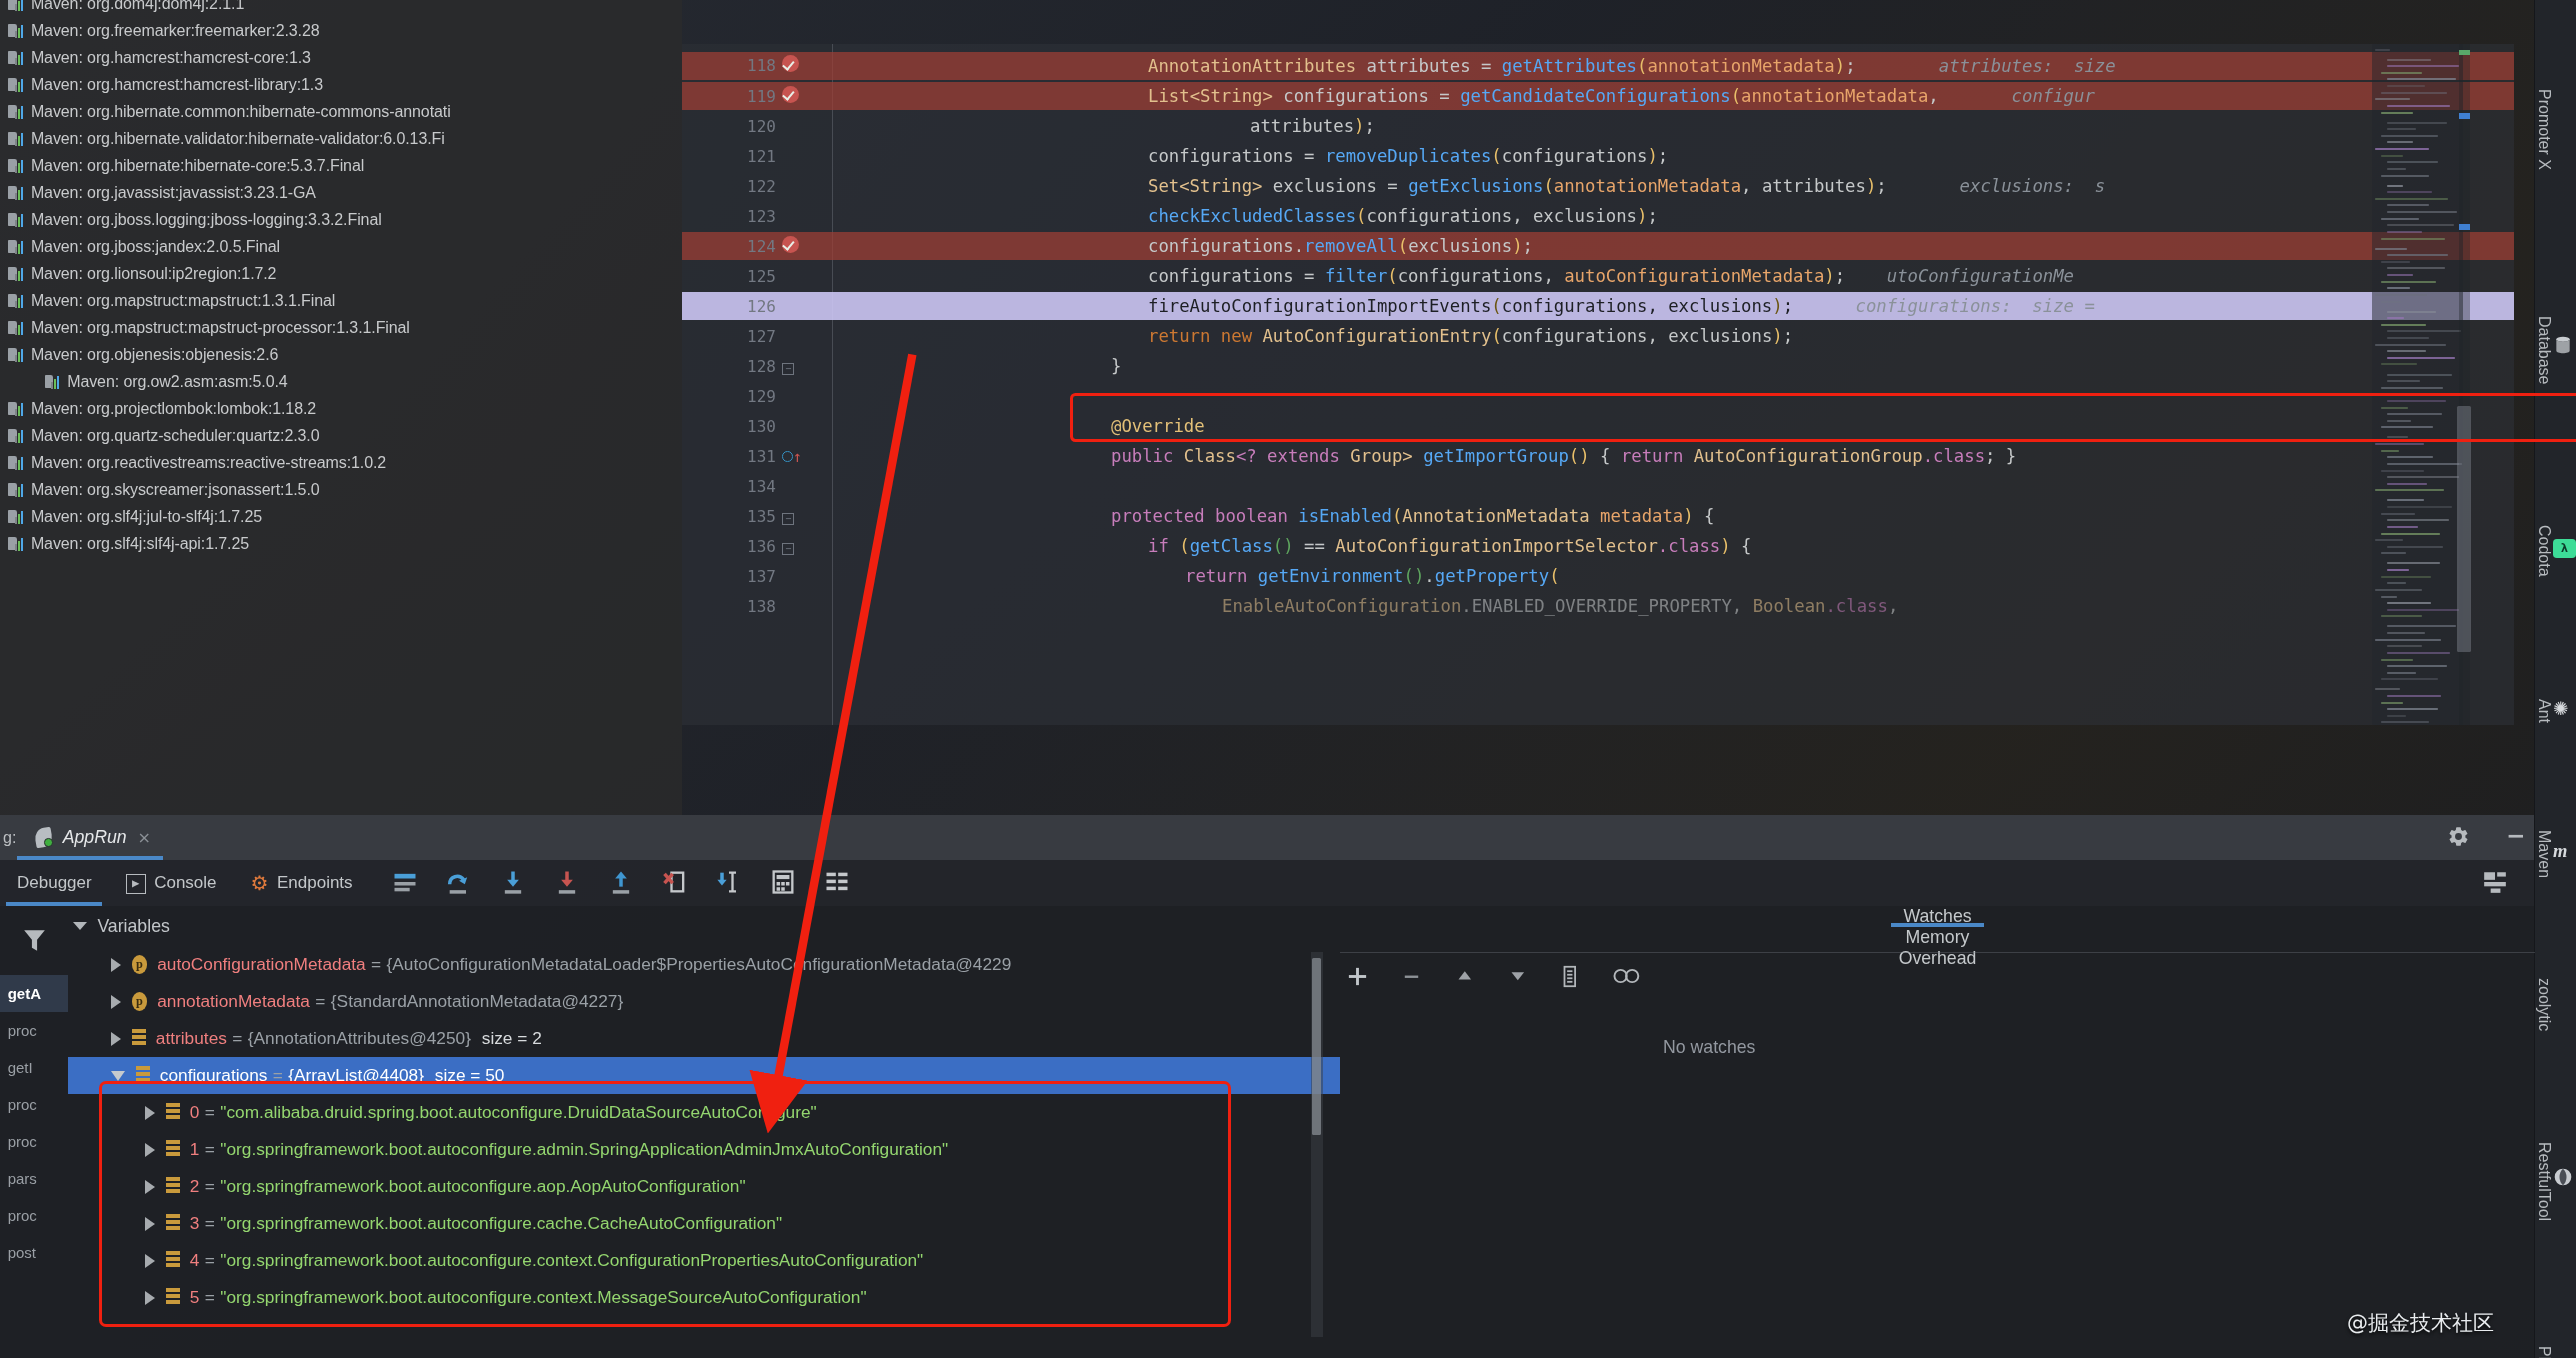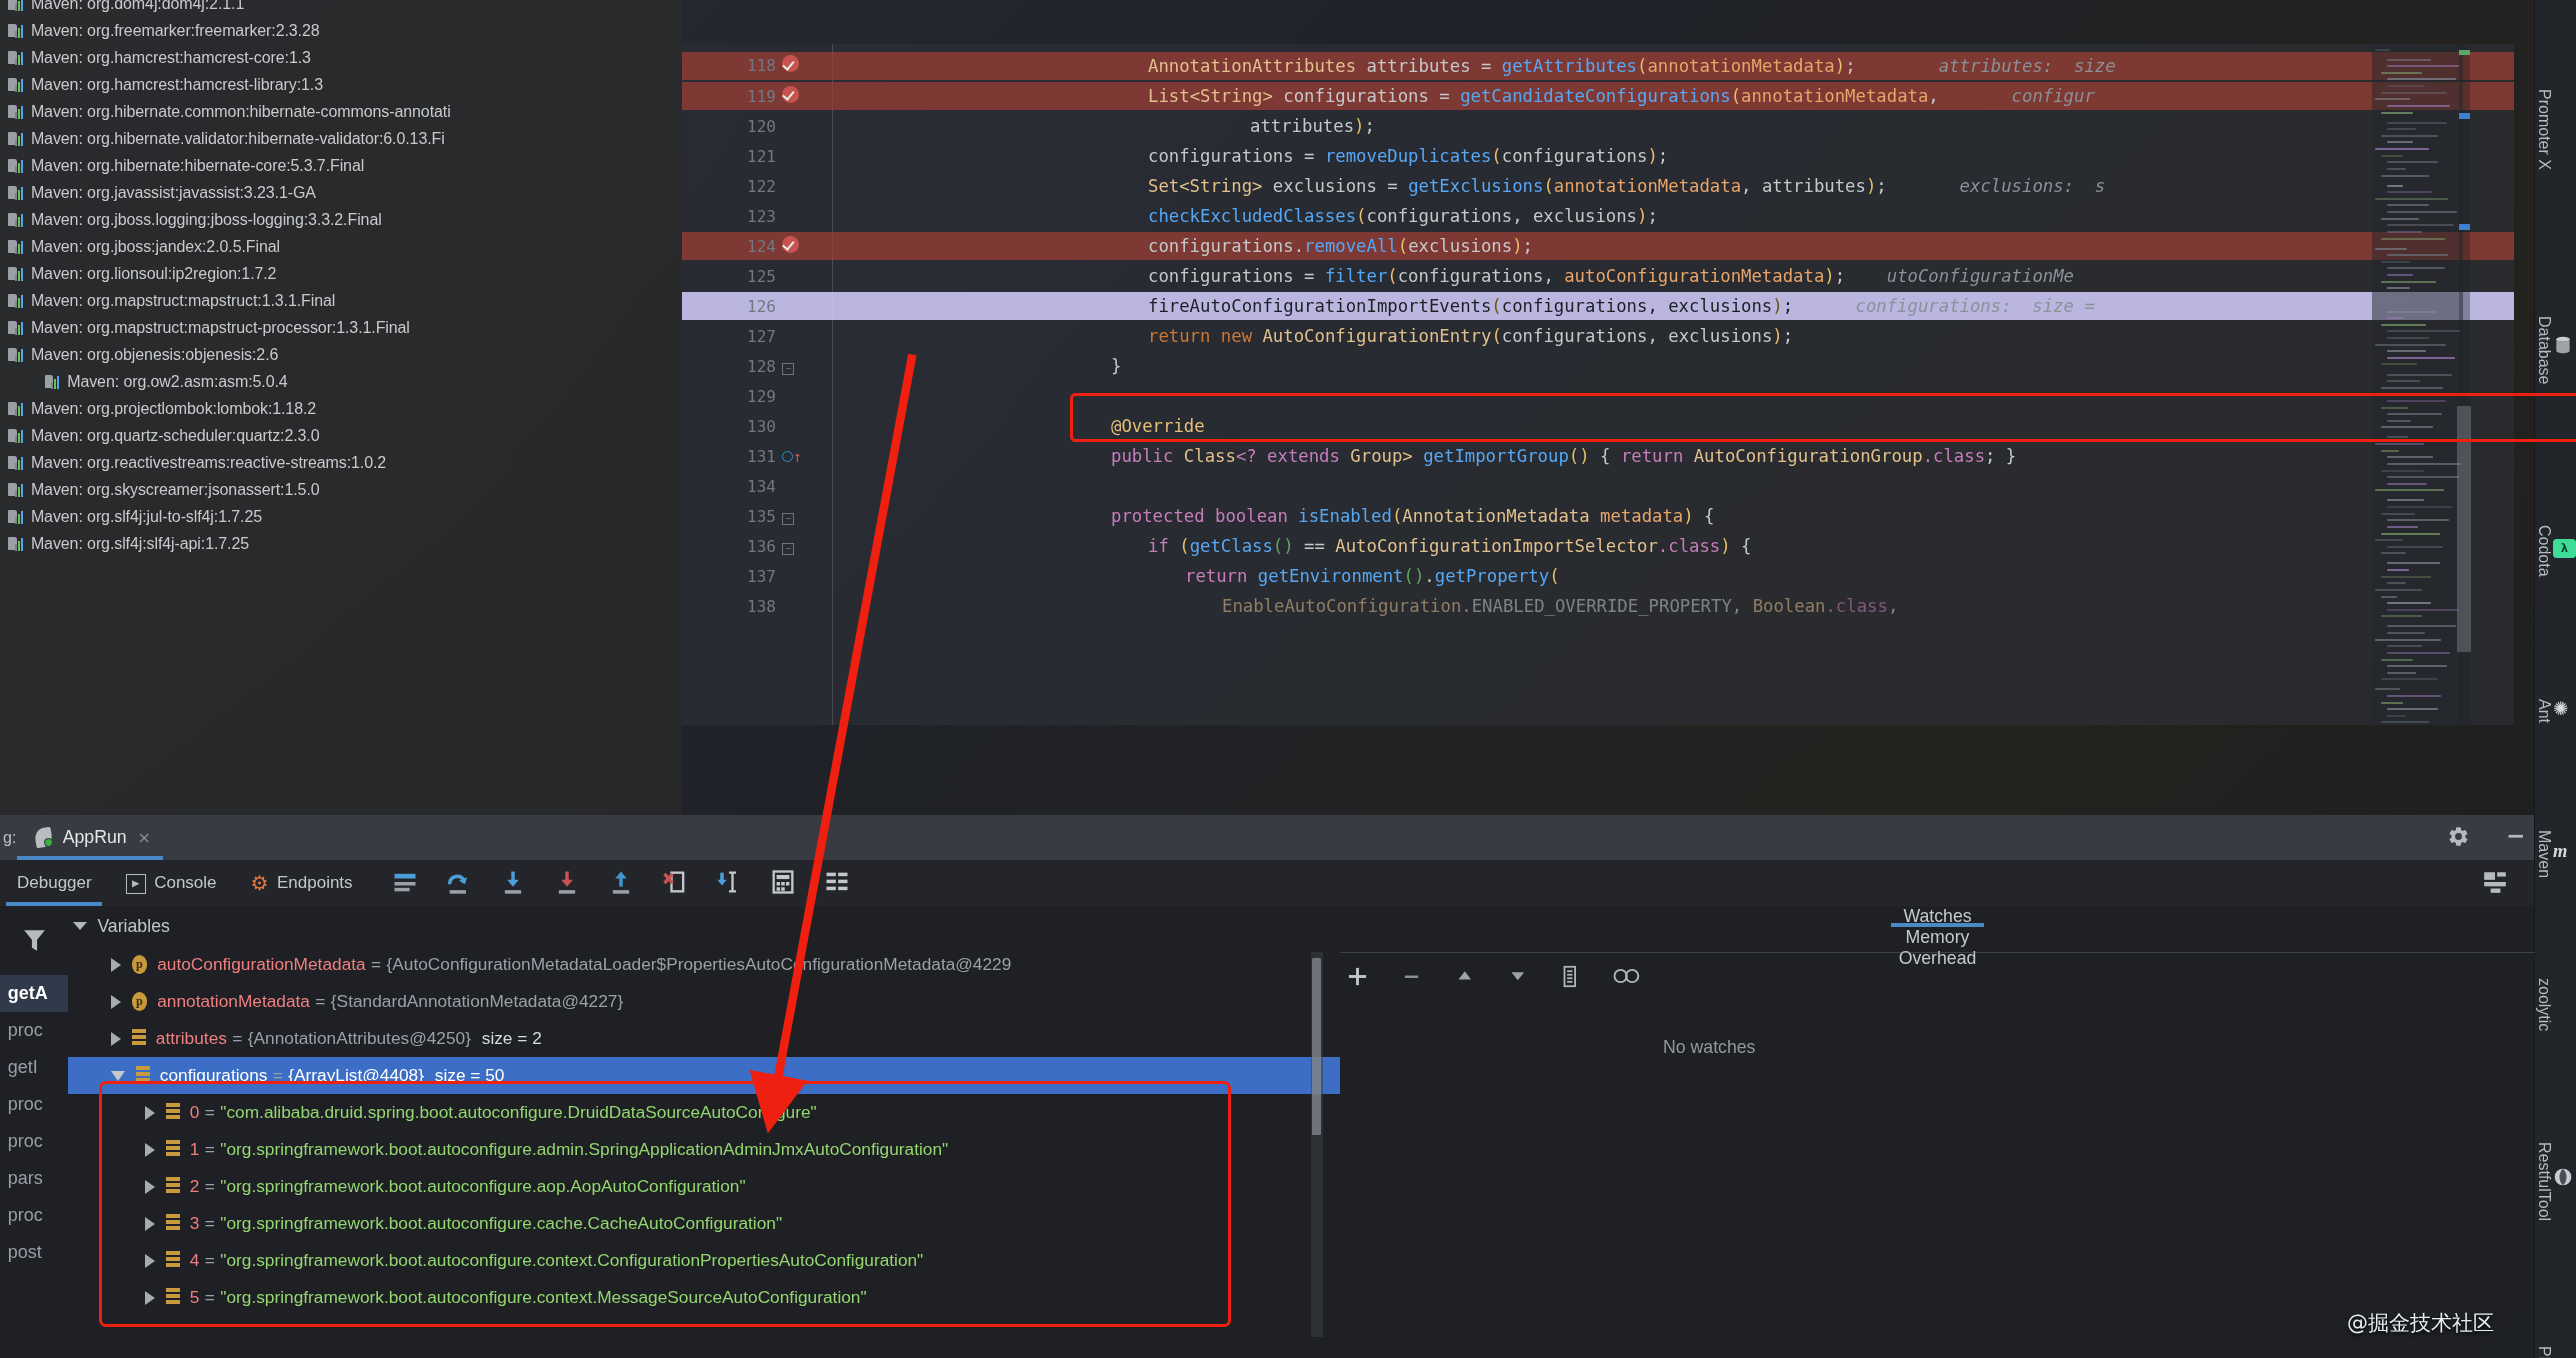--- a/index.html
+++ b/index.html
@@ -210,20 +210,21 @@
     transform: rotate(-10deg);
   }
   #run-tab-icon .dot {
     position: absolute; left: 10.8px; top: 11.5px;
     width: 8.5px; height: 8.5px; border-radius: 50%;
     background: #3fae3f; border: 0.8px solid #2a2c31;
   }
   #run-tab-label {
     color: #e6e8ea; font-size: 17.7px;
     font-family: "Liberation Sans", sans-serif;
+    font-style: italic;
   }
   #run-tab-close {
     margin-left: 10.8px; color: #8b9096; font-size: 16px;
   }
   #run-tab-underline {
     position: absolute; left: 17px; bottom: 0;
     width: 146px; height: 3.8px; background: #4a88c7;
   }
   #run-header-right {
     position: absolute; right: 7.7px; top: 0; height: 45px;
@@ -261,21 +262,21 @@
     width: 68px; height: 453px;
     overflow: hidden;
   }
   #filter-ico-box {
     position: absolute; left: 0; top: 0; width: 68px; height: 69px;
     display: flex; align-items: center; justify-content: center;
   }
   .frame-row {
     height: 37px; display: flex; align-items: center;
     padding-left: 7.7px; white-space: nowrap; overflow: hidden;
-    color: #9a9fa5; font-size: 18px;
+    color: #9a9fa5; font-size: 15px;
     font-family: "Liberation Sans", sans-serif;
   }
   .frame-row.sel { color: #ffffff; font-weight: bold; background: rgba(70,90,120,0.45); }
 
   
   #vars-panel {
     position: absolute; left: 68px; top: 91px;
     width: 1272px; height: 453px;
   }
   #vars-header {

